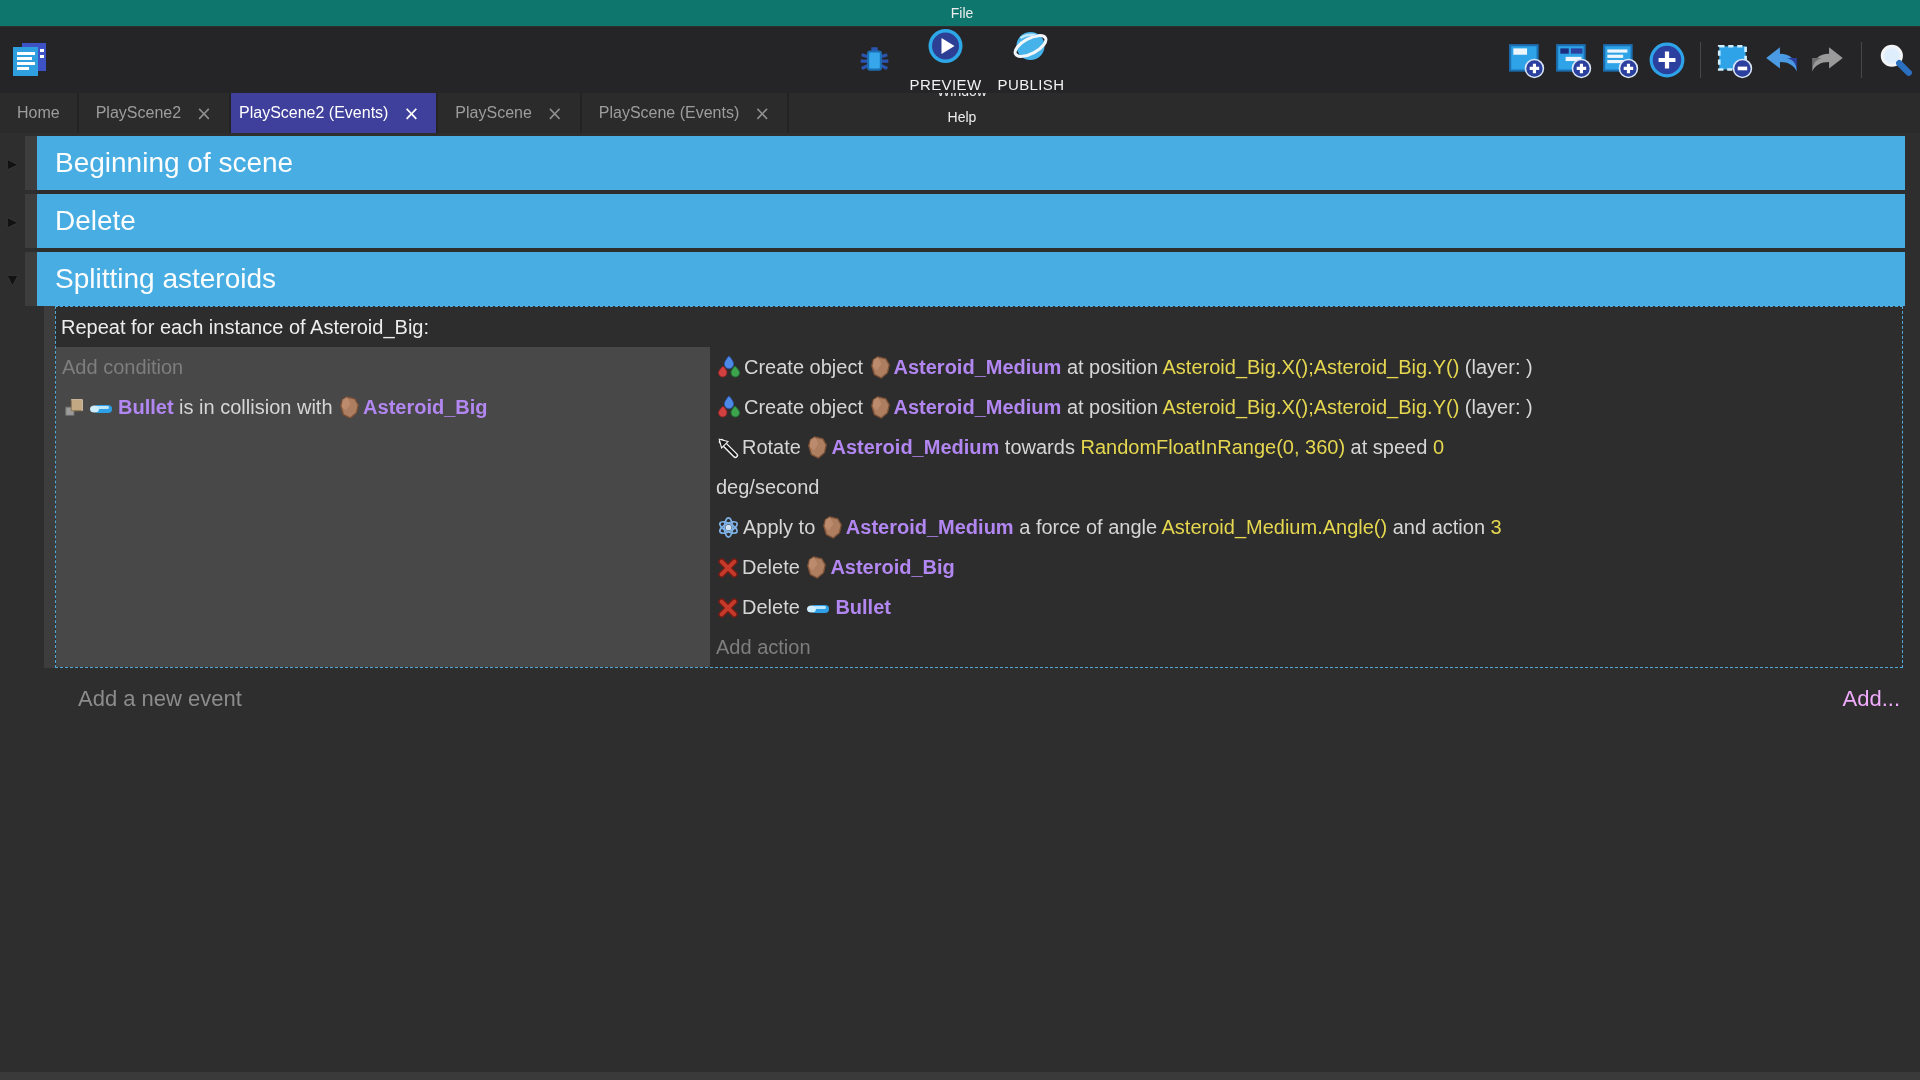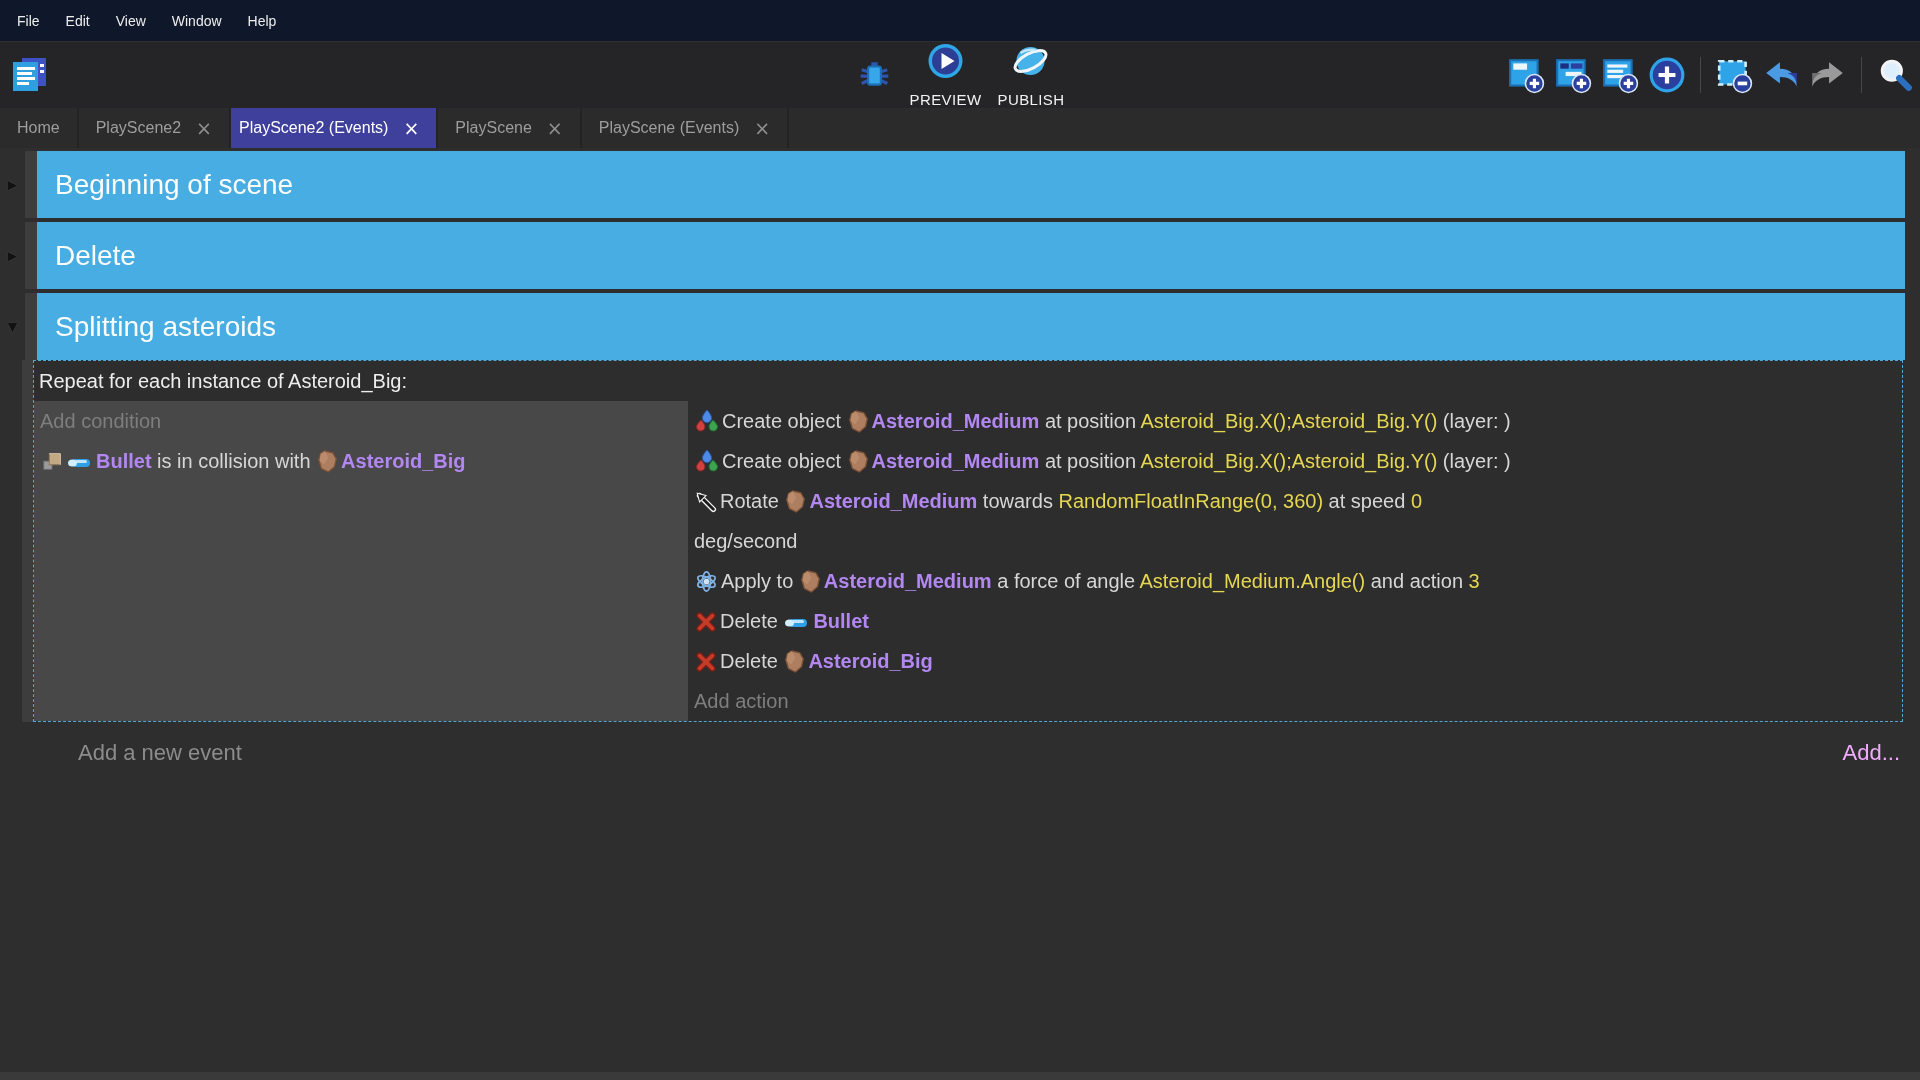--- a/index.html
+++ b/index.html
@@ -1,20 +1,20 @@
 <!DOCTYPE html>
 <html><head>
 <meta charset="utf-8">
 <style>
   * { margin:0; padding:0; box-sizing:border-box; }
   html,body { width:1920px; height:1080px; overflow:hidden; background:#2e2e2e;
               font-family:"Liberation Sans","DejaVu Sans",sans-serif; }
 
   
-  .menubar { height:41px; background:#0f172a; display:flex; align-items:center; padding-left:4px; }
+  .menubar { height:26px; background:#0f766e; display:flex; align-items:center; padding-left:4px;flex-direction:column; }
   .menu-item { color:#ededed; font-size:14px; line-height:26px; padding:0 13px; cursor:default; }
 
   
   .toolbar { height:67px; background:#252527; position:relative; border-top:1px solid #2e2e31; }
   .logo { position:absolute; left:8px; top:13px; width:42px; height:42px; }
   .toolbar-center { position:absolute; left:50%; top:0; height:100%; transform:translateX(-50%);
                     display:flex; align-items:center; gap:16px; }
   .tb-btn { display:flex; align-items:center; gap:9px; background:transparent; border:none;
             color:#f2f2f2; font-size:15px; letter-spacing:.4px; font-family:inherit; cursor:pointer;flex-direction:column; }
   .toolbar-right { position:absolute; right:6px; top:0; height:100%; display:flex; align-items:center; gap:9px; }
@@ -30,24 +30,24 @@
   .tab.active .tab-close { color:#ffffff; }
 
   
   .events { padding-top:3px; }
   .event-block { margin-bottom:4px; }
   .hdr-row { display:flex; }
   .gutter { width:25px; flex:none; display:flex; align-items:center; justify-content:center; }
   .arrow { font-family:"DejaVu Sans",sans-serif; font-size:13px; color:#121212;
            text-shadow:0 0 1px rgba(255,255,255,.28); cursor:pointer; }
   .strip { width:12px; flex:none; background:#3d3d3d; }
-  .group-hdr { flex:1; margin-right:15px; background:#47ade2; height:67px; display:flex;
+  .group-hdr { flex:1; margin-right:15px; background:#47ade2; height:54px; display:flex;
                align-items:center; padding-left:18px; color:#fdfdfd; font-size:28px; cursor:pointer; }
 
-  .event-body { display:flex; margin-left:22px; margin-right:17px; }
+  .event-body { display:flex; margin-left:44px; margin-right:17px; }
   .body-strip { width:11px; flex:none; background:#3d3d3d; }
   .body-content { flex:1; background:#2d2d2d; border:1px dashed #4fa8d6; }
   .repeat-row { line-height:40px; font-size:20px; color:#ededed; padding-left:5px; white-space:pre-wrap; }
   .columns { display:flex; }
   .cond-col { width:654px; flex:none; background:#484848; }
   .action-col { flex:1; min-width:0; }
   .event-row { line-height:40px; font-size:20px; color:#d6d6d6; padding-left:6px;
                white-space:pre-wrap; cursor:pointer; }
   .event-row.placeholder { color:#7e7e7e; }
   .seg-plain { color:#d6d6d6; }
@@ -301,32 +301,32 @@
                       <ellipse cx="12" cy="12" rx="10" ry="4.2" transform="rotate(90 12 12)"></ellipse>
                     </g>
                     <circle cx="12" cy="12" r="3" fill="#cfe4fa"></circle>
                   </svg></span><span class="seg-plain">Apply to </span><span class="seg-icon icon-asteroid"><svg viewBox="0 0 24 26">
                     <path d="M9 1 L18 3 L22 10 L20 19 L13 25 L5 21 L2 11 L4 4 Z" fill="#ad7e5f" stroke="#7c5137" stroke-width="1.5"></path>
                     <path d="M9 1 L13 9 L8 16 L3 12 L4 4 Z" fill="#c29274" opacity=".7"></path>
                   </svg></span><span class="seg-object">Asteroid_Medium</span><span class="seg-plain"> a force of angle </span><span class="seg-expr">Asteroid_Medium.Angle()</span><span class="seg-plain"> and action </span><span class="seg-expr">3</span></div>
             <div class="event-row"><span class="seg-icon icon-delete"><svg viewBox="0 0 24 24">
                     <path d="M5 5 L19 19 M19 5 L5 19" stroke="#7a1d15" stroke-width="7" stroke-linecap="round"></path>
                     <path d="M5 5 L19 19 M19 5 L5 19" stroke="#c63a2a" stroke-width="4" stroke-linecap="round"></path>
+                  </svg></span><span class="seg-plain">Delete </span><span class="seg-icon icon-asteroid"><svg viewBox="0 0 24 26">
+                    <path d="M9 1 L18 3 L22 10 L20 19 L13 25 L5 21 L2 11 L4 4 Z" fill="#ad7e5f" stroke="#7c5137" stroke-width="1.5"></path>
+                    <path d="M9 1 L13 9 L8 16 L3 12 L4 4 Z" fill="#c29274" opacity=".7"></path>
+                  </svg></span><span class="seg-object">Asteroid_Big</span></div>
+            <div class="event-row"><span class="seg-icon icon-delete"><svg viewBox="0 0 24 24">
+                    <path d="M5 5 L19 19 M19 5 L5 19" stroke="#7a1d15" stroke-width="7" stroke-linecap="round"></path>
+                    <path d="M5 5 L19 19 M19 5 L5 19" stroke="#c63a2a" stroke-width="4" stroke-linecap="round"></path>
                   </svg></span><span class="seg-plain">Delete </span><span class="seg-icon icon-bullet"><svg viewBox="0 0 26 14">
                     <rect x="5" y="3" width="18" height="8" rx="4" fill="#2da0e8"></rect>
                     <rect x="8" y="4" width="12" height="3" rx="1.5" fill="#bfe6fa"></rect>
                     <ellipse cx="5.5" cy="7" rx="4.5" ry="3.6" fill="#cfeeff"></ellipse>
                   </svg></span><span class="seg-object">Bullet</span></div>
-            <div class="event-row"><span class="seg-icon icon-delete"><svg viewBox="0 0 24 24">
-                    <path d="M5 5 L19 19 M19 5 L5 19" stroke="#7a1d15" stroke-width="7" stroke-linecap="round"></path>
-                    <path d="M5 5 L19 19 M19 5 L5 19" stroke="#c63a2a" stroke-width="4" stroke-linecap="round"></path>
-                  </svg></span><span class="seg-plain">Delete </span><span class="seg-icon icon-asteroid"><svg viewBox="0 0 24 26">
-                    <path d="M9 1 L18 3 L22 10 L20 19 L13 25 L5 21 L2 11 L4 4 Z" fill="#ad7e5f" stroke="#7c5137" stroke-width="1.5"></path>
-                    <path d="M9 1 L13 9 L8 16 L3 12 L4 4 Z" fill="#c29274" opacity=".7"></path>
-                  </svg></span><span class="seg-object">Asteroid_Big</span></div>
             <div class="event-row placeholder">Add action</div>
           </div>
         </div>
       </div>
     </div>
   </div>
 
   <div class="add-row">
     <span class="add-new-event">Add a new event</span>
     <span class="add-more">Add...</span>

